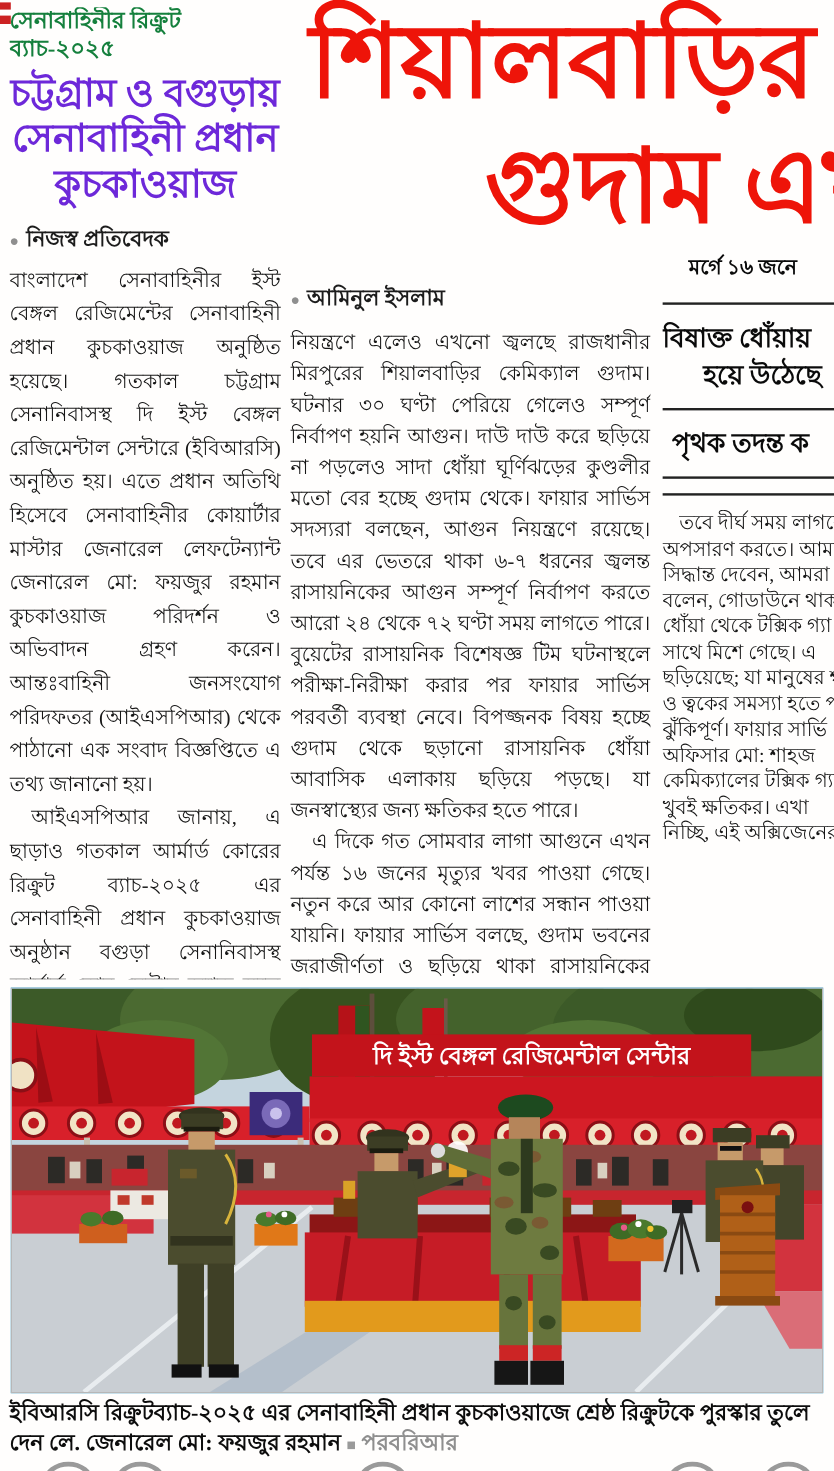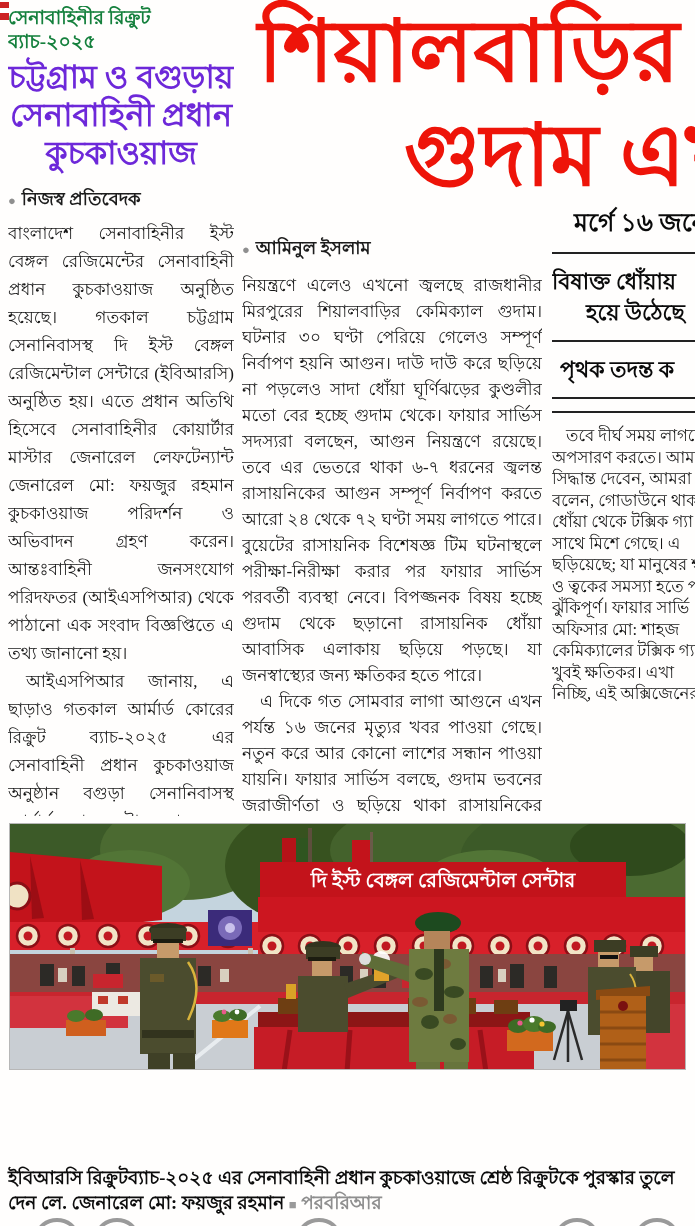--- a/index.html
+++ b/index.html
@@ -21,28 +21,28 @@
   .red-head-inner{width:820px;color:#ee1409;font-weight:bold;line-height:104px;font-size:86px;white-space:nowrap;}
   .red-line1{margin-left:22px;}
   .red-line2{margin-left:168px;}
   
   .col-mid{position:absolute;left:242px;top:232px;width:300px;height:584px;overflow:hidden;}
   .col-mid .byline-row{margin:2px 0 8px 0;}
   .col-mid .body-text{font-size:17px;line-height:26px;}
   
   .col-right{position:absolute;left:552px;top:206px;width:143px;height:610px;overflow:hidden;}
   .subhead{font-weight:bold;color:#0a0a0a;white-space:nowrap;overflow:hidden;}
-  .sh-lg{font-size:25px;line-height:34px;}
+  .sh-lg{font-size:17px;line-height:34px;}
   .sh-md{font-size:22px;line-height:31px;}
   .subrule{border:none;border-top:2px solid #222;margin:12px 0;width:200px;}
   .r-body{margin-top:10px;}
   .r-line{font-size:16.5px;line-height:21.5px;white-space:nowrap;overflow:hidden;color:#161616;}
   .r-line.first{padding-left:14px;}
   
-  .photo{position:absolute;left:9px;top:823px;width:677px;height:247px;border:1px solid #b7b7b7;
+  .photo{position:absolute;left:9px;top:823px;width:677px;height:338px;border:1px solid #b7b7b7;
          box-sizing:border-box;background:#0ea5e9;overflow:hidden;}
   .photo svg{display:block;}
   
   .caption{position:absolute;left:8px;top:1166px;width:684px;font-weight:bold;font-size:18.5px;
            line-height:25px;color:#0c0c0c;text-align:left;}
   .credit{color:#8f8f8f;font-weight:bold;}
   
   .edge-frag{position:absolute;background:#cc2222;}
   .frag-a{left:0;top:2px;width:9px;height:6px;}
   .frag-b{left:0;top:13px;width:9px;height:7px;}

